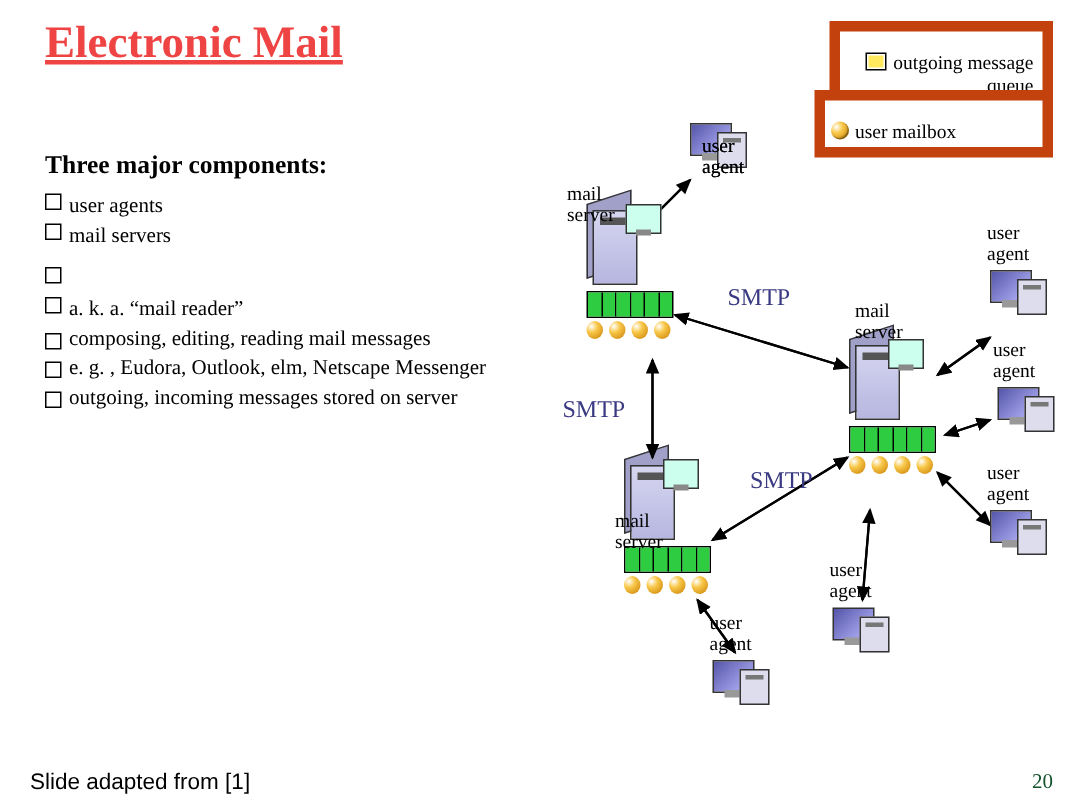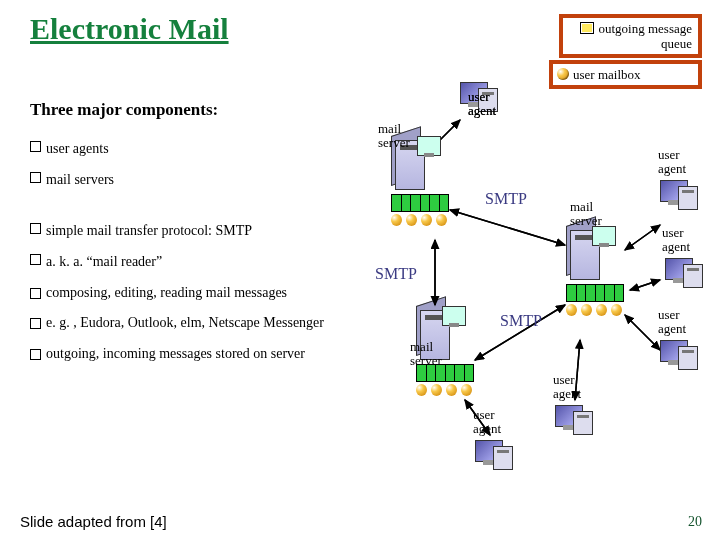--- a/index.html
+++ b/index.html
@@ -1,26 +1,26 @@
 <!DOCTYPE html>
 <html><head>
 <meta charset="utf-8">
 <style>
   html,body{margin:0;padding:0}
   body{width:720px;height:540px;background:#fff;font-family:"Comic Sans MS","Comic Sans",cursive;color:#000;position:relative}
-  .title{position:absolute;left:30px;top:12px;font-size:30px;color:#15803d;text-decoration:underline;font-weight:bold}
+  .title{position:absolute;left:30px;top:12px;font-size:30px;color:#ef4444;text-decoration:underline;font-weight:bold}
   .subtitle{position:absolute;left:30px;top:100px;font-size:17px;font-weight:bold}
   .body-text{position:absolute;left:30px;top:128px;width:300px;font-size:14px;line-height:1.35}
   .body-text .u{text-decoration:underline}
   .sq{display:inline-block;width:9px;height:9px;background:#fff;border:1px solid #000;margin-right:5px;vertical-align:1px}
-  .body-text .row{margin:12px 0}
+  .body-text .row{margin:1px 0}
   .footer{position:absolute;left:20px;bottom:10px;font-family:Arial,sans-serif;font-size:15px}
   .pagenum{position:absolute;right:18px;bottom:10px;font-size:14px;color:#14532d}
   
-  .legend{position:absolute;border:4px solid #c2410c;background:#fff;font-size:13px;padding:4px 6px 2px 4px;line-height:1.15}
+  .legend{position:absolute;border:7px solid #c2410c;background:#fff;font-size:13px;padding:14px 6px 2px 4px;line-height:1.15}
   .legend1{right:18px;top:14px;width:125px;text-align:right}
   .legend2{right:18px;top:60px;width:135px;}
   .dot3d{display:inline-block;width:12px;height:12px;border-radius:50%;
     background:radial-gradient(circle at 30% 30%,#fff 0%,#f8c84a 35%,#c97d00 100%);
     box-shadow:inset -1px -1px 1px rgba(0,0,0,.4);vertical-align:-1px;margin-right:4px}
   .ybox{display:inline-block;width:12px;height:10px;background:#fff;border:1px solid #000;vertical-align:-1px;margin-right:4px;position:relative}
   .ybox::after{content:"";position:absolute;inset:1px;background:#ffe95e}
   
   .stage{position:absolute;left:340px;top:80px;width:370px;height:420px}
   .lbl{position:absolute;font-size:13px;text-align:left;line-height:1.05}
@@ -50,21 +50,21 @@
 <body>
 
 <div class="title">Electronic Mail</div>
 
 <div class="subtitle">Three major components:</div>
 
 <div class="body-text">
   <div class="row"><span class="sq"></span><span>user agents</span></div>
   <div class="row"><span class="sq"></span><span>mail servers</span></div>
   <div class="row" style="height:8px"></div>
-  <div class="row"><span class="sq"></span><span>simple mail transfer protocol: SMTP</span></div>
+  <div class="row"><span class="sq"></span></div>
   <div class="row"><span class="sq"></span><span>a. k. a. “mail reader”</span></div>
   <div class="row" style="display:flex">
       <span class="sq" style="flex-shrink:0;margin-top:4px"></span>
       <span>composing, editing, reading mail messages</span>
     </div>
   <div class="row" style="display:flex">
       <span class="sq" style="flex-shrink:0;margin-top:4px"></span>
       <span>e. g. , Eudora, Outlook, elm, Netscape Messenger</span>
     </div>
   <div class="row" style="display:flex">
@@ -224,14 +224,14 @@
       <div class="cpu"></div>
     </div>
   <div class="lbl" style="left:133px;top:328px;white-space:pre">user
 agent</div>
 
   <div class="smtp" style="left:145px;top:110px">SMTP</div>
   <div class="smtp" style="left:35px;top:185px">SMTP</div>
   <div class="smtp" style="left:160px;top:232px">SMTP</div>
 </div>
 
-<div class="footer">Slide adapted from [4]</div>
+<div class="footer">Slide adapted from [1]</div>
 <div class="pagenum">20</div>
 
 </body></html>

